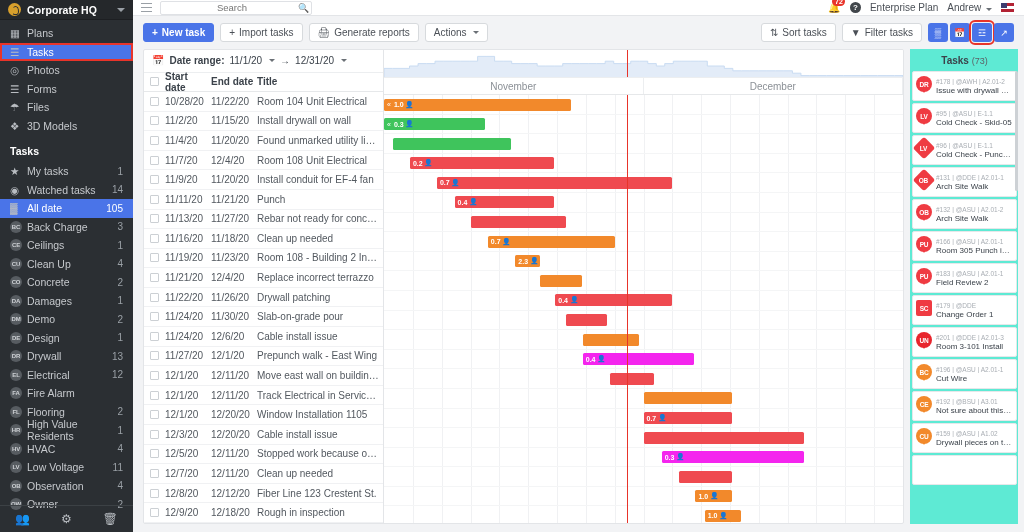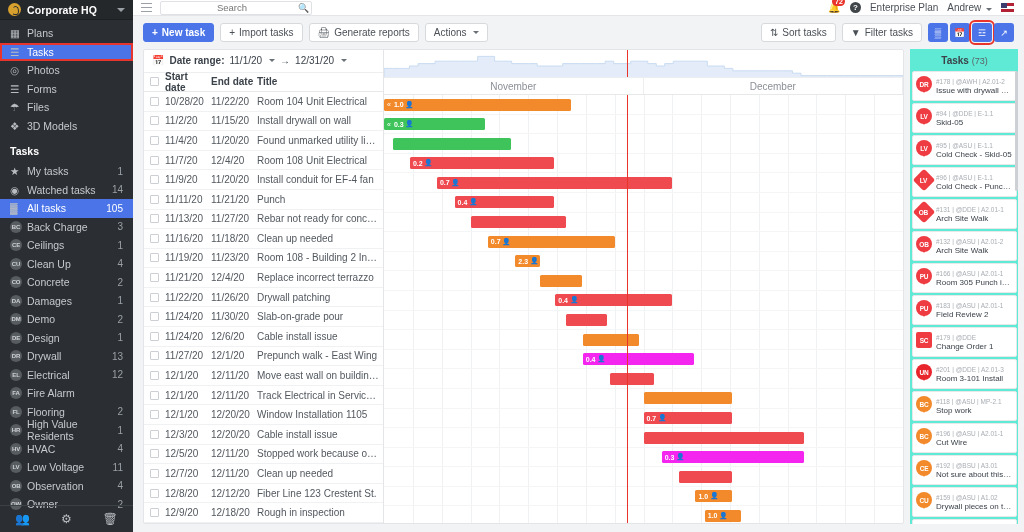--- a/index.html
+++ b/index.html
@@ -154,21 +154,21 @@
           <span class="lbl">My tasks</span>
           <span class="cnt">1</span>
         </div>
         <div class="sb-item">
           <span class="ic">◉</span>
           <span class="lbl">Watched tasks</span>
           <span class="cnt">14</span>
         </div>
         <div class="sb-item active">
           <span class="ic">▓</span>
-          <span class="lbl">All tasks</span>
+          <span class="lbl">All date</span>
           <span class="cnt">105</span>
         </div>
         <div class="sb-item">
           <span class="ic">
             <span class="sb-avatar">BC</span>
           </span>
           <span class="lbl">Back Charge</span>
           <span class="cnt">3</span>
         </div>
         <div class="sb-item">
@@ -661,32 +661,20 @@
               </span>
             </div>
             <div class="rp-item">
               <span class="pin ">
                 <span class="head" style="background:#ef3b42">
                   <span>LV</span>
                 </span>
                 <span class="tip" style="border-top-color:#ef3b42"></span>
               </span>
               <span class="rp-txt">
-                <span class="rp-meta" style="display: block;">#94 | @DDE | E-1.1</span>
-                <span class="rp-name" style="display: block;">Skid-05</span>
-              </span>
-            </div>
-            <div class="rp-item">
-              <span class="pin ">
-                <span class="head" style="background:#ef3b42">
-                  <span>LV</span>
-                </span>
-                <span class="tip" style="border-top-color:#ef3b42"></span>
-              </span>
-              <span class="rp-txt">
                 <span class="rp-meta" style="display: block;">#95 | @ASU | E-1.1</span>
                 <span class="rp-name" style="display: block;">Cold Check - Skid-05</span>
               </span>
             </div>
             <div class="rp-item">
               <span class="pin diamond">
                 <span class="head" style="background:#ef3b42">
                   <span>LV</span>
                 </span>
               </span>
@@ -756,32 +744,20 @@
             <div class="rp-item">
               <span class="pin ">
                 <span class="head" style="background:#e8252d">
                   <span>UN</span>
                 </span>
                 <span class="tip" style="border-top-color:#e8252d"></span>
               </span>
               <span class="rp-txt">
                 <span class="rp-meta" style="display: block;">#201 | @DDE | A2.01-3</span>
                 <span class="rp-name" style="display: block;">Room 3-101 Install</span>
-              </span>
-            </div>
-            <div class="rp-item">
-              <span class="pin ">
-                <span class="head" style="background:#f2892b">
-                  <span>BC</span>
-                </span>
-                <span class="tip" style="border-top-color:#f2892b"></span>
-              </span>
-              <span class="rp-txt">
-                <span class="rp-meta" style="display: block;">#118 | @ASU | MP-2.1</span>
-                <span class="rp-name" style="display: block;">Stop work</span>
               </span>
             </div>
             <div class="rp-item">
               <span class="pin ">
                 <span class="head" style="background:#f2892b">
                   <span>BC</span>
                 </span>
                 <span class="tip" style="border-top-color:#f2892b"></span>
               </span>
               <span class="rp-txt">

